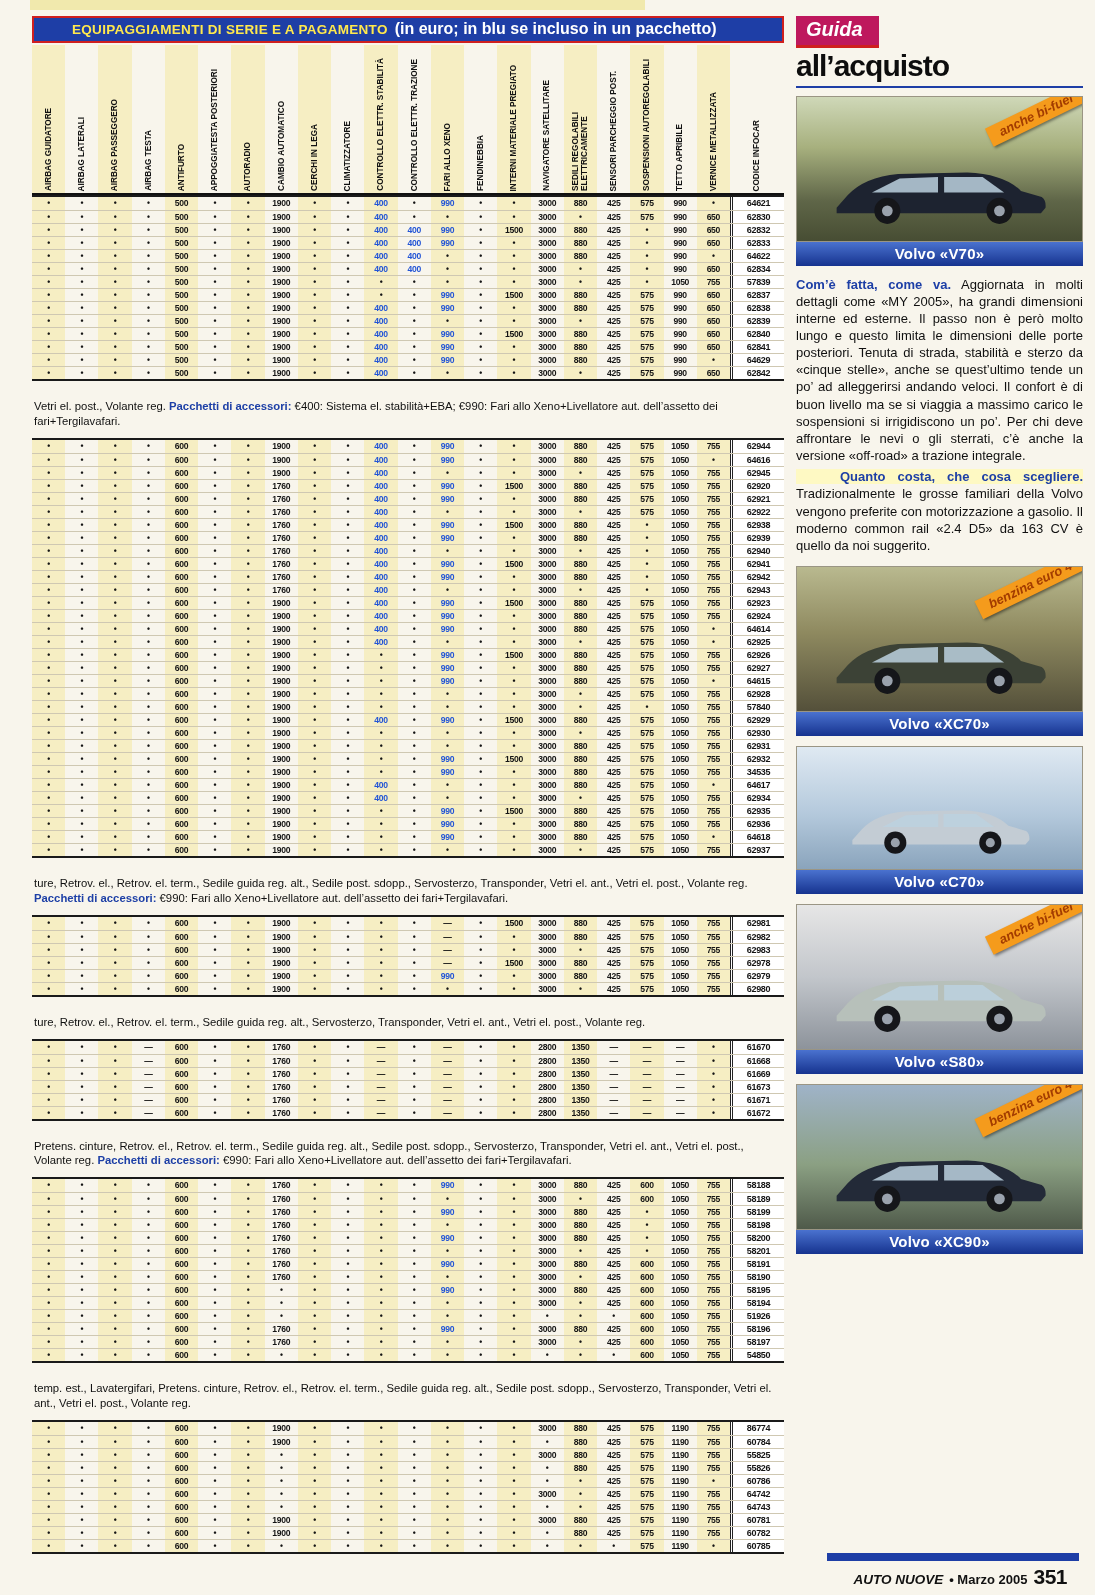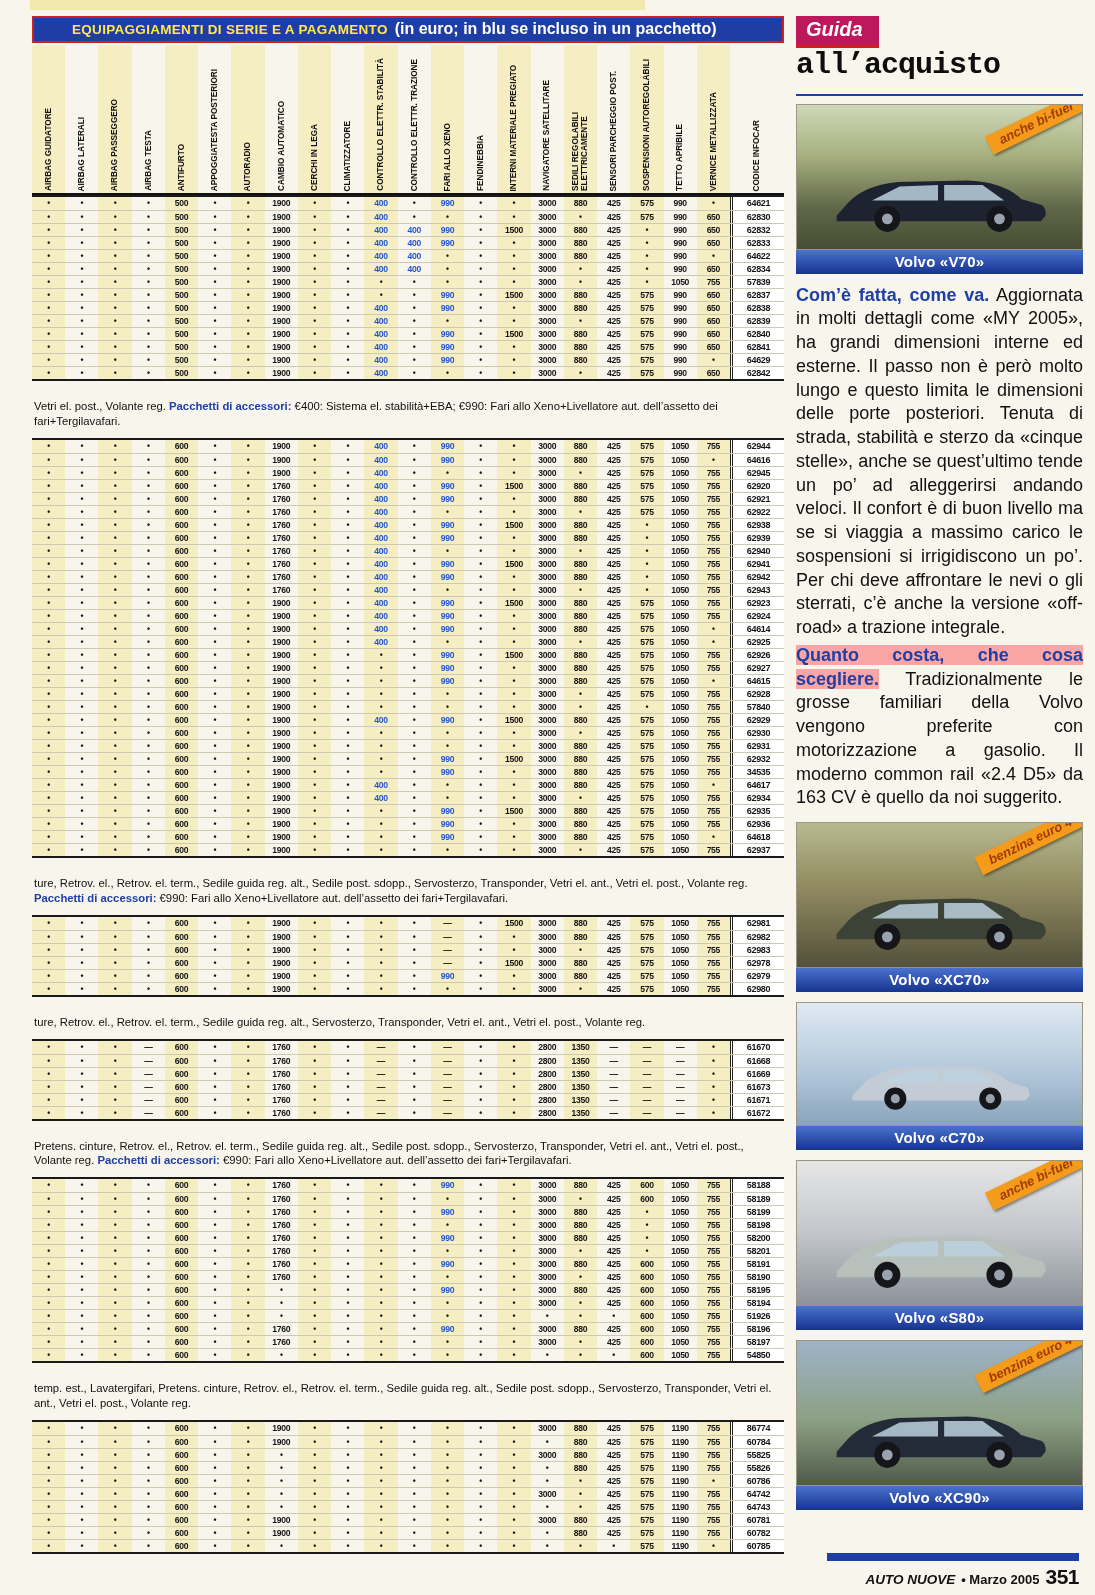--- a/index.html
+++ b/index.html
@@ -44,47 +44,47 @@
   .tcell.pkg { color:#2355d6; }
   .note { font-size:11.3px; line-height:1.32; margin:18px 2px 9px; color:#101010; }
   .noteb { color:#1d3fa6; font-weight:bold; }
 
   
   .guida-wrap { margin-bottom:8px; }
   .guida-bar {
     display:inline-block; background:#be185d; color:#fff; font-weight:bold;
     font-style:italic; font-size:20px; padding:2px 16px 4px 10px; border-bottom:3px solid #cf1f1f;
   }
-  .guida-sub { font-size:30px; font-weight:bold; letter-spacing:-1px; color:#0d0d0d; line-height:1.05; padding:2px 0 12px; border-bottom:2px solid #1e3ea6;font-family:Liberation Mono, monospace; }
+  .guida-sub { font-size:30px; font-weight:bold; letter-spacing:-1px; color:#0d0d0d; line-height:1.05; padding:2px 0 4px; border-bottom:2px solid #1e3ea6; }
   .car { position:relative; margin-bottom:10px; }
   .car-photo { position:relative; height:146px; overflow:hidden; border:1px solid #9a9584; }
   .car-2 .car-photo { height:124px; }
   .car-0 .car-photo{background:linear-gradient(180deg,#cfd8b8 0%,#a7b07e 35%,#5f6648 72%,#474d33 100%);}
   .car-1 .car-photo{background:linear-gradient(180deg,#b9b98f 0%,#8f8a60 45%,#54503a 100%);}
   .car-2 .car-photo{background:linear-gradient(180deg,#dfe9f2 0%,#b4c9dc 55%,#8aa4bc 100%);}
   .car-3 .car-photo{background:linear-gradient(180deg,#e6e6e6 0%,#c2c6cb 50%,#8d939b 100%);}
   .car-4 .car-photo{background:linear-gradient(180deg,#9fb3c8 0%,#8ba083 55%,#4f5a4a 100%);}
   .car-photo svg { position:absolute; left:7%; bottom:6px; width:86%; height:72%; }
   .car-name {
     background:linear-gradient(180deg,#4a72cf,#16338f); color:#fff; text-align:center;
     font-weight:bold; font-size:15px; padding:3px 7px 4px; letter-spacing:.2px;
   }
   .badge {
     position:absolute; top:8px; right:-6px; transform:rotate(-26deg); z-index:3;
     background:#f59b1c; color:#a33c00; font-weight:bold; font-style:italic; font-size:13px;
     padding:2px 12px 3px; box-shadow:1px 2px 3px rgba(0,0,0,.45); white-space:nowrap;
   }
   .article { margin:2px 0 12px; }
-  .apara { font-size:18px; line-height:1.32; text-align:justify; margin-bottom:4px; color:#101010; }
+  .apara { font-size:13px; line-height:1.32; text-align:justify; margin-bottom:4px; color:#101010; }
   .alead { color:#1d3fa6; font-weight:bold; }
-  .alead.hl { background:#fca5a5; }
+  .alead.hl { background:#fef9c3;padding-left:44px; }
 
   
   .footer-bar { position:absolute; right:16px; bottom:34px; width:252px; height:8px; background:#1e3ea6; }
-  .footer { position:absolute; right:16px; bottom:6px; display:flex; align-items:baseline; gap:6px; }
+  .footer { position:absolute; right:28px; bottom:6px; display:flex; align-items:baseline; gap:6px; }
   .ftr-mag { font-weight:bold; font-style:italic; font-size:13.5px; }
   .ftr-issue { font-weight:bold; font-size:13px;margin-top:38px; }
   .ftr-page { font-weight:bold; font-size:21px; letter-spacing:-0.5px; }
 </style>
 </head>
 <body>
 
 <div class="top-strip"></div>
 
 <div class="page">

